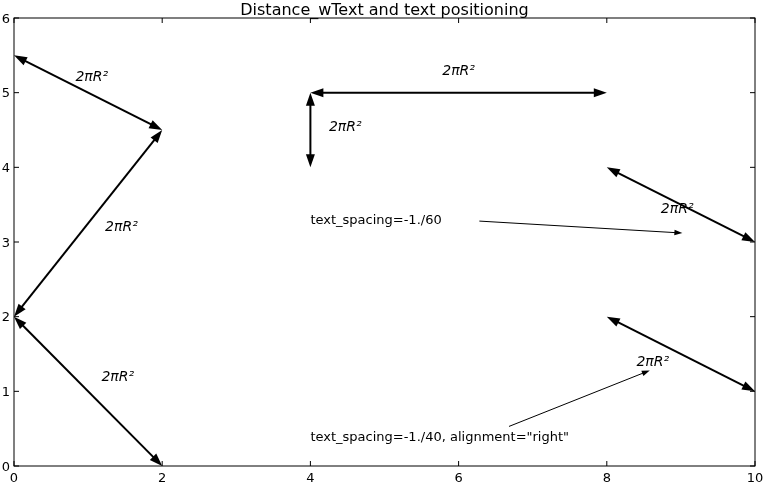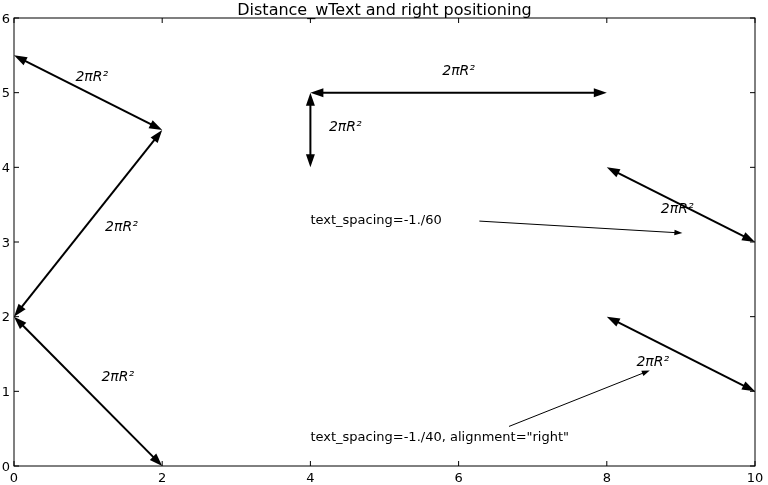--- a/index.html
+++ b/index.html
@@ -108,14 +108,14 @@
       <polygon points="606.8,316.66666666666663 616.3849976711775,326.53468671344007 620.4344874454961,318.49717263459155" fill="#000000"></polygon>
       <polygon points="755,391.3333333333333 745.4150023288224,381.4653132865599 741.3655125545039,389.5028273654084" fill="#000000"></polygon>
       <text x="652.742" y="366.4666666666667" text-anchor="middle" font-size="14" font-style="italic" fill="#000000">2πR²</text>
       <text x="310.4" y="224.10000000000002" text-anchor="start" font-size="13" fill="#000000">text_spacing=-1./60</text>
       <line x1="479.34800000000007" y1="221.09333333333336" x2="676.3923597975993" y2="232.68756526024535" stroke="#000000" stroke-width="1"></line>
       <polygon points="682.382,233.04 674.5602826086846,229.77492158587347 674.231343518247,235.3652524414474" fill="#000000"></polygon>
       <text x="310.4" y="440.6333333333333" text-anchor="start" font-size="13" fill="#000000">text_spacing=-1./40, alignment="right"</text>
       <line x1="508.988" y1="426.4266666666667" x2="644.2028353568536" y2="372.64421919181905" stroke="#000000" stroke-width="1"></line>
       <polygon points="649.778,370.4266666666667 641.3095892974003,370.78165986673486 643.3793049875425,375.98514686700486" fill="#000000"></polygon>
     </svg>
-  <div class="title">Distance_wText and right positioning</div>
+  <div class="title">Distance_wText and text positioning</div>
 </div>
 
 </body></html>

